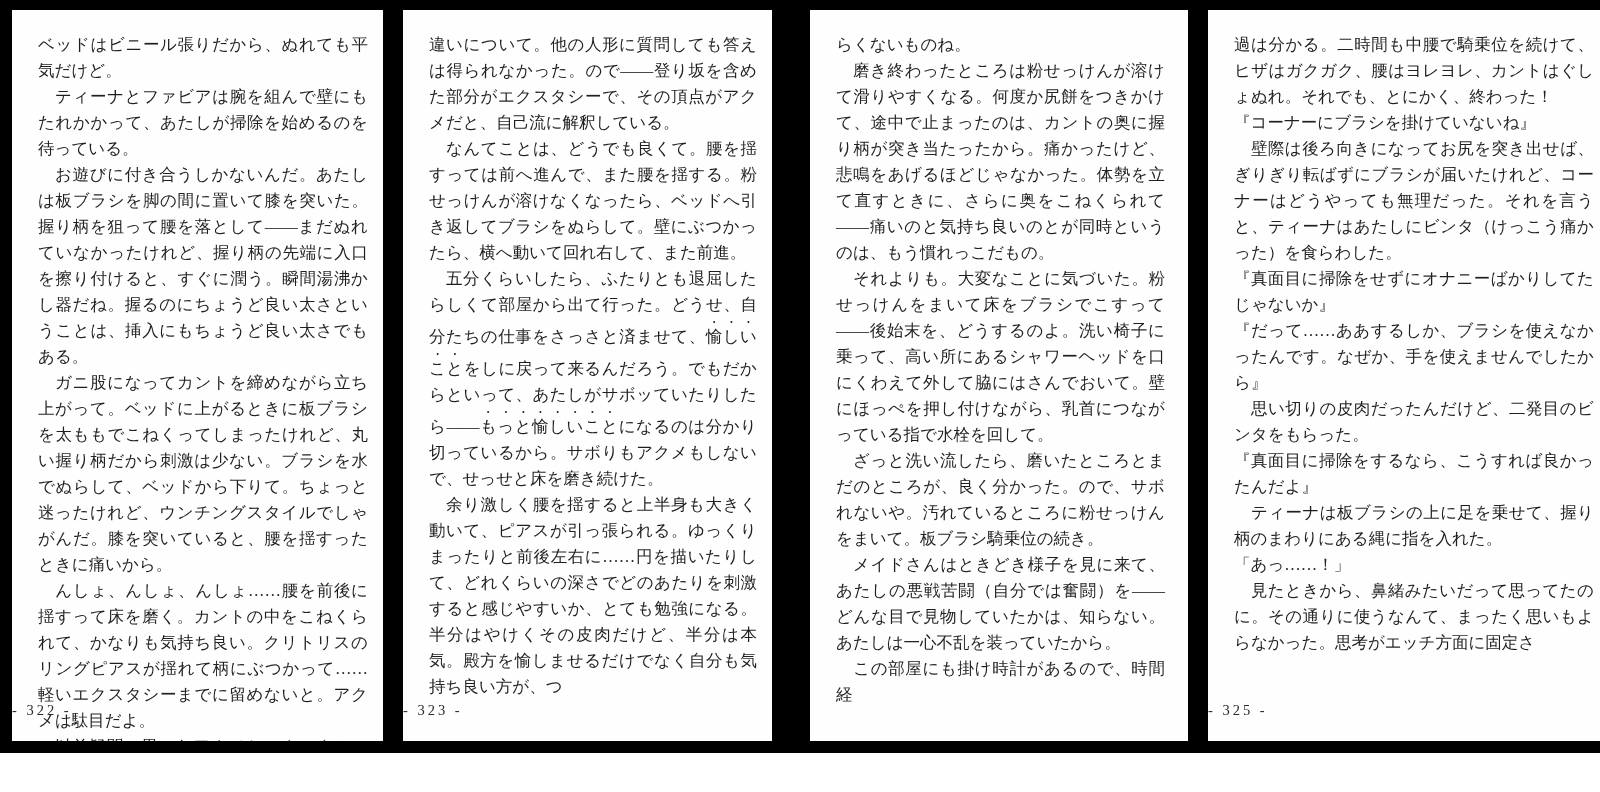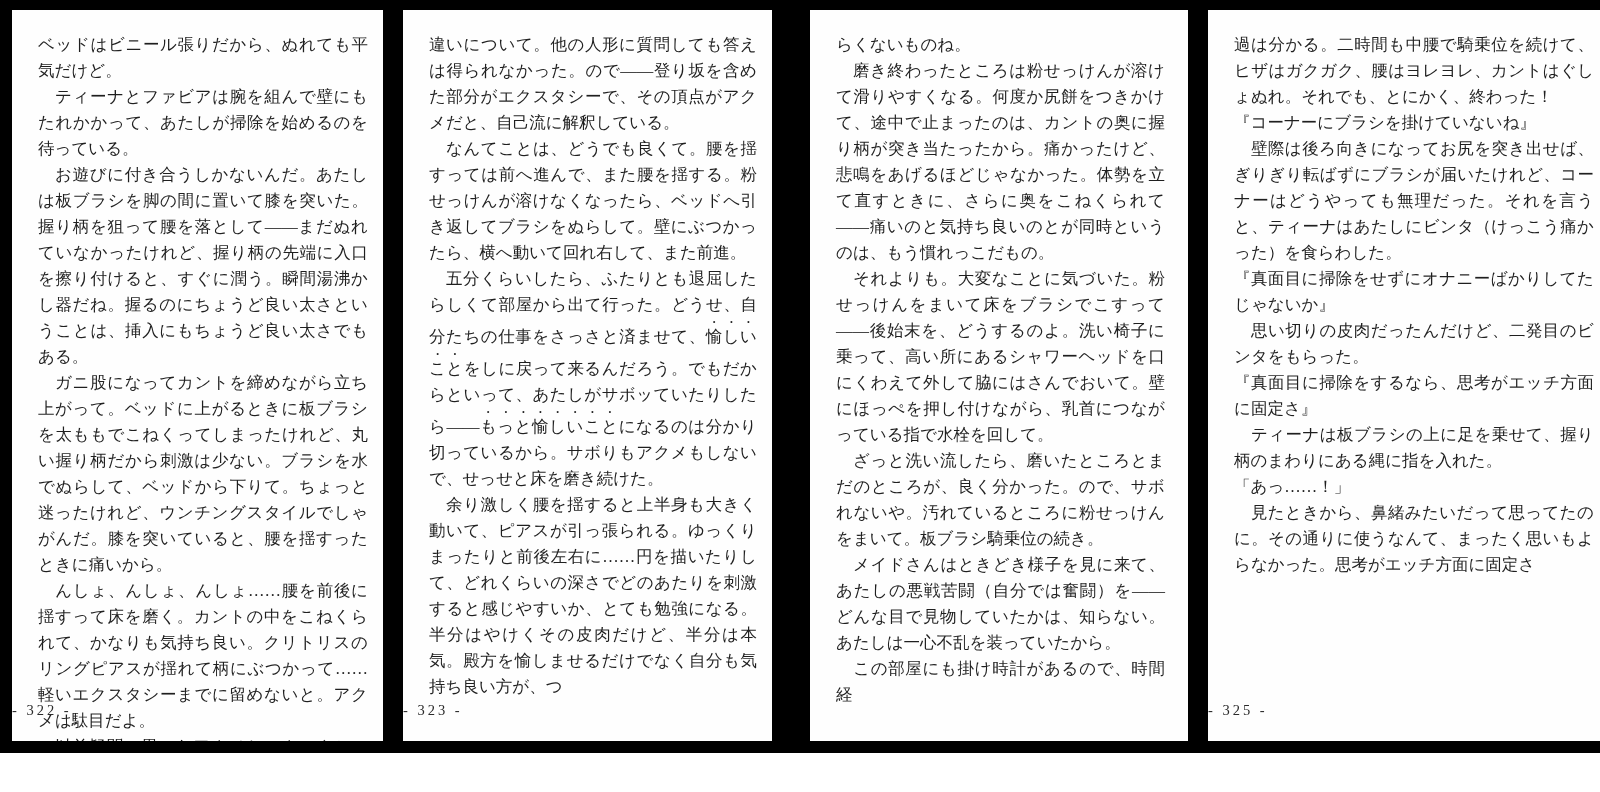--- a/index.html
+++ b/index.html
@@ -112,22 +112,23 @@
           <p>　メイドさんはときどき様子を見に来て、あたしの悪戦苦闘（自分では奮闘）を——どんな目で見物していたかは、知らない。あたしは一心不乱を装っていたから。</p>
           <p>　この部屋にも掛け時計があるので、時間経</p>
         </div>
       </div>
       <div class="page">
         <div class="page-body">
           <p>過は分かる。二時間も中腰で騎乗位を続けて、ヒザはガクガク、腰はヨレヨレ、カントはぐしょぬれ。それでも、とにかく、終わった！</p>
           <p>『コーナーにブラシを掛けていないね』</p>
           <p>　壁際は後ろ向きになってお尻を突き出せば、ぎりぎり転ばずにブラシが届いたけれど、コーナーはどうやっても無理だった。それを言うと、ティーナはあたしにビンタ（けっこう痛かった）を食らわした。</p>
           <p>『真面目に掃除をせずにオナニーばかりしてたじゃないか』</p>
+          <p>『だって……ああするしか、ブラシを使えなかったんです。なぜか、手を使えませんでしたから』</p>
           <p>　思い切りの皮肉だったんだけど、二発目のビンタをもらった。</p>
-          <p>『真面目に掃除をするなら、思考がエッチ方面に固定さ』</p>
+          <p>『真面目に掃除をするなら、こうすれば良かったんだよ』</p>
           <p>　ティーナは板ブラシの上に足を乗せて、握り柄のまわりにある縄に指を入れた。</p>
           <p>「あっ……！」</p>
           <p>　見たときから、鼻緒みたいだって思ってたのに。その通りに使うなんて、まったく思いもよらなかった。思考がエッチ方面に固定さ</p>
         </div>
         <div class="page-number">- 325 -</div>
       </div>
     </div>
   <div class="bottom-strip"></div>
 </div>
 

